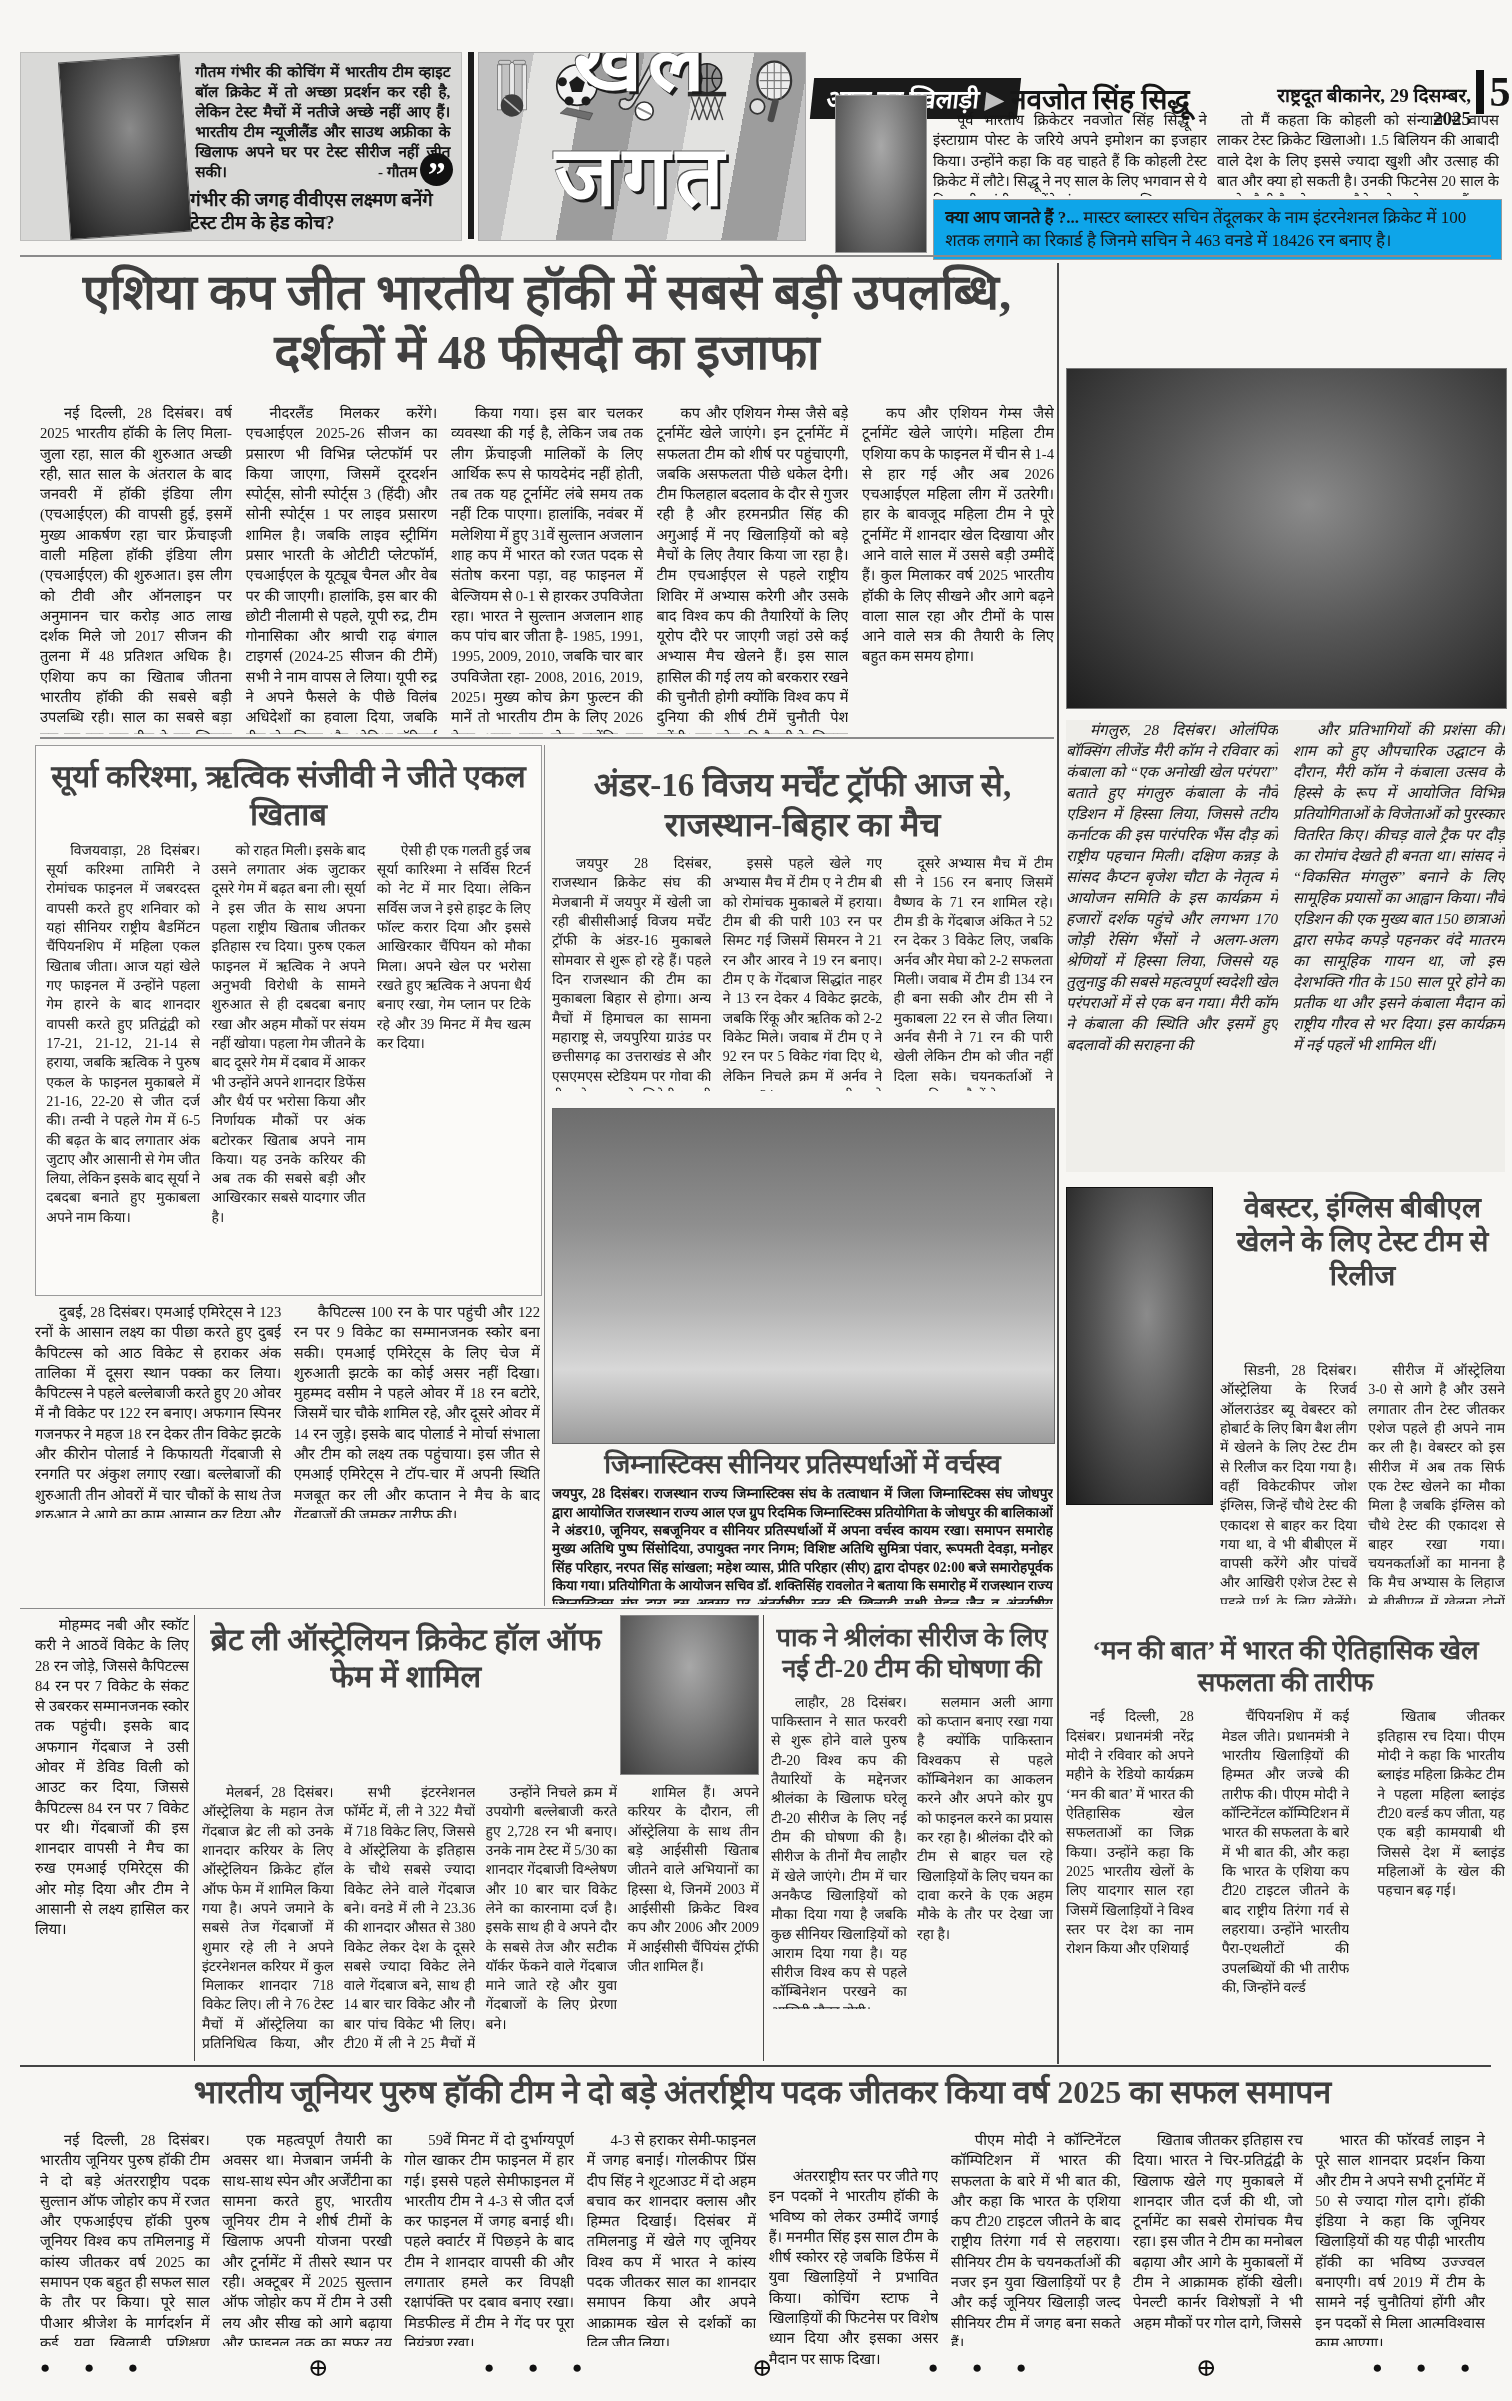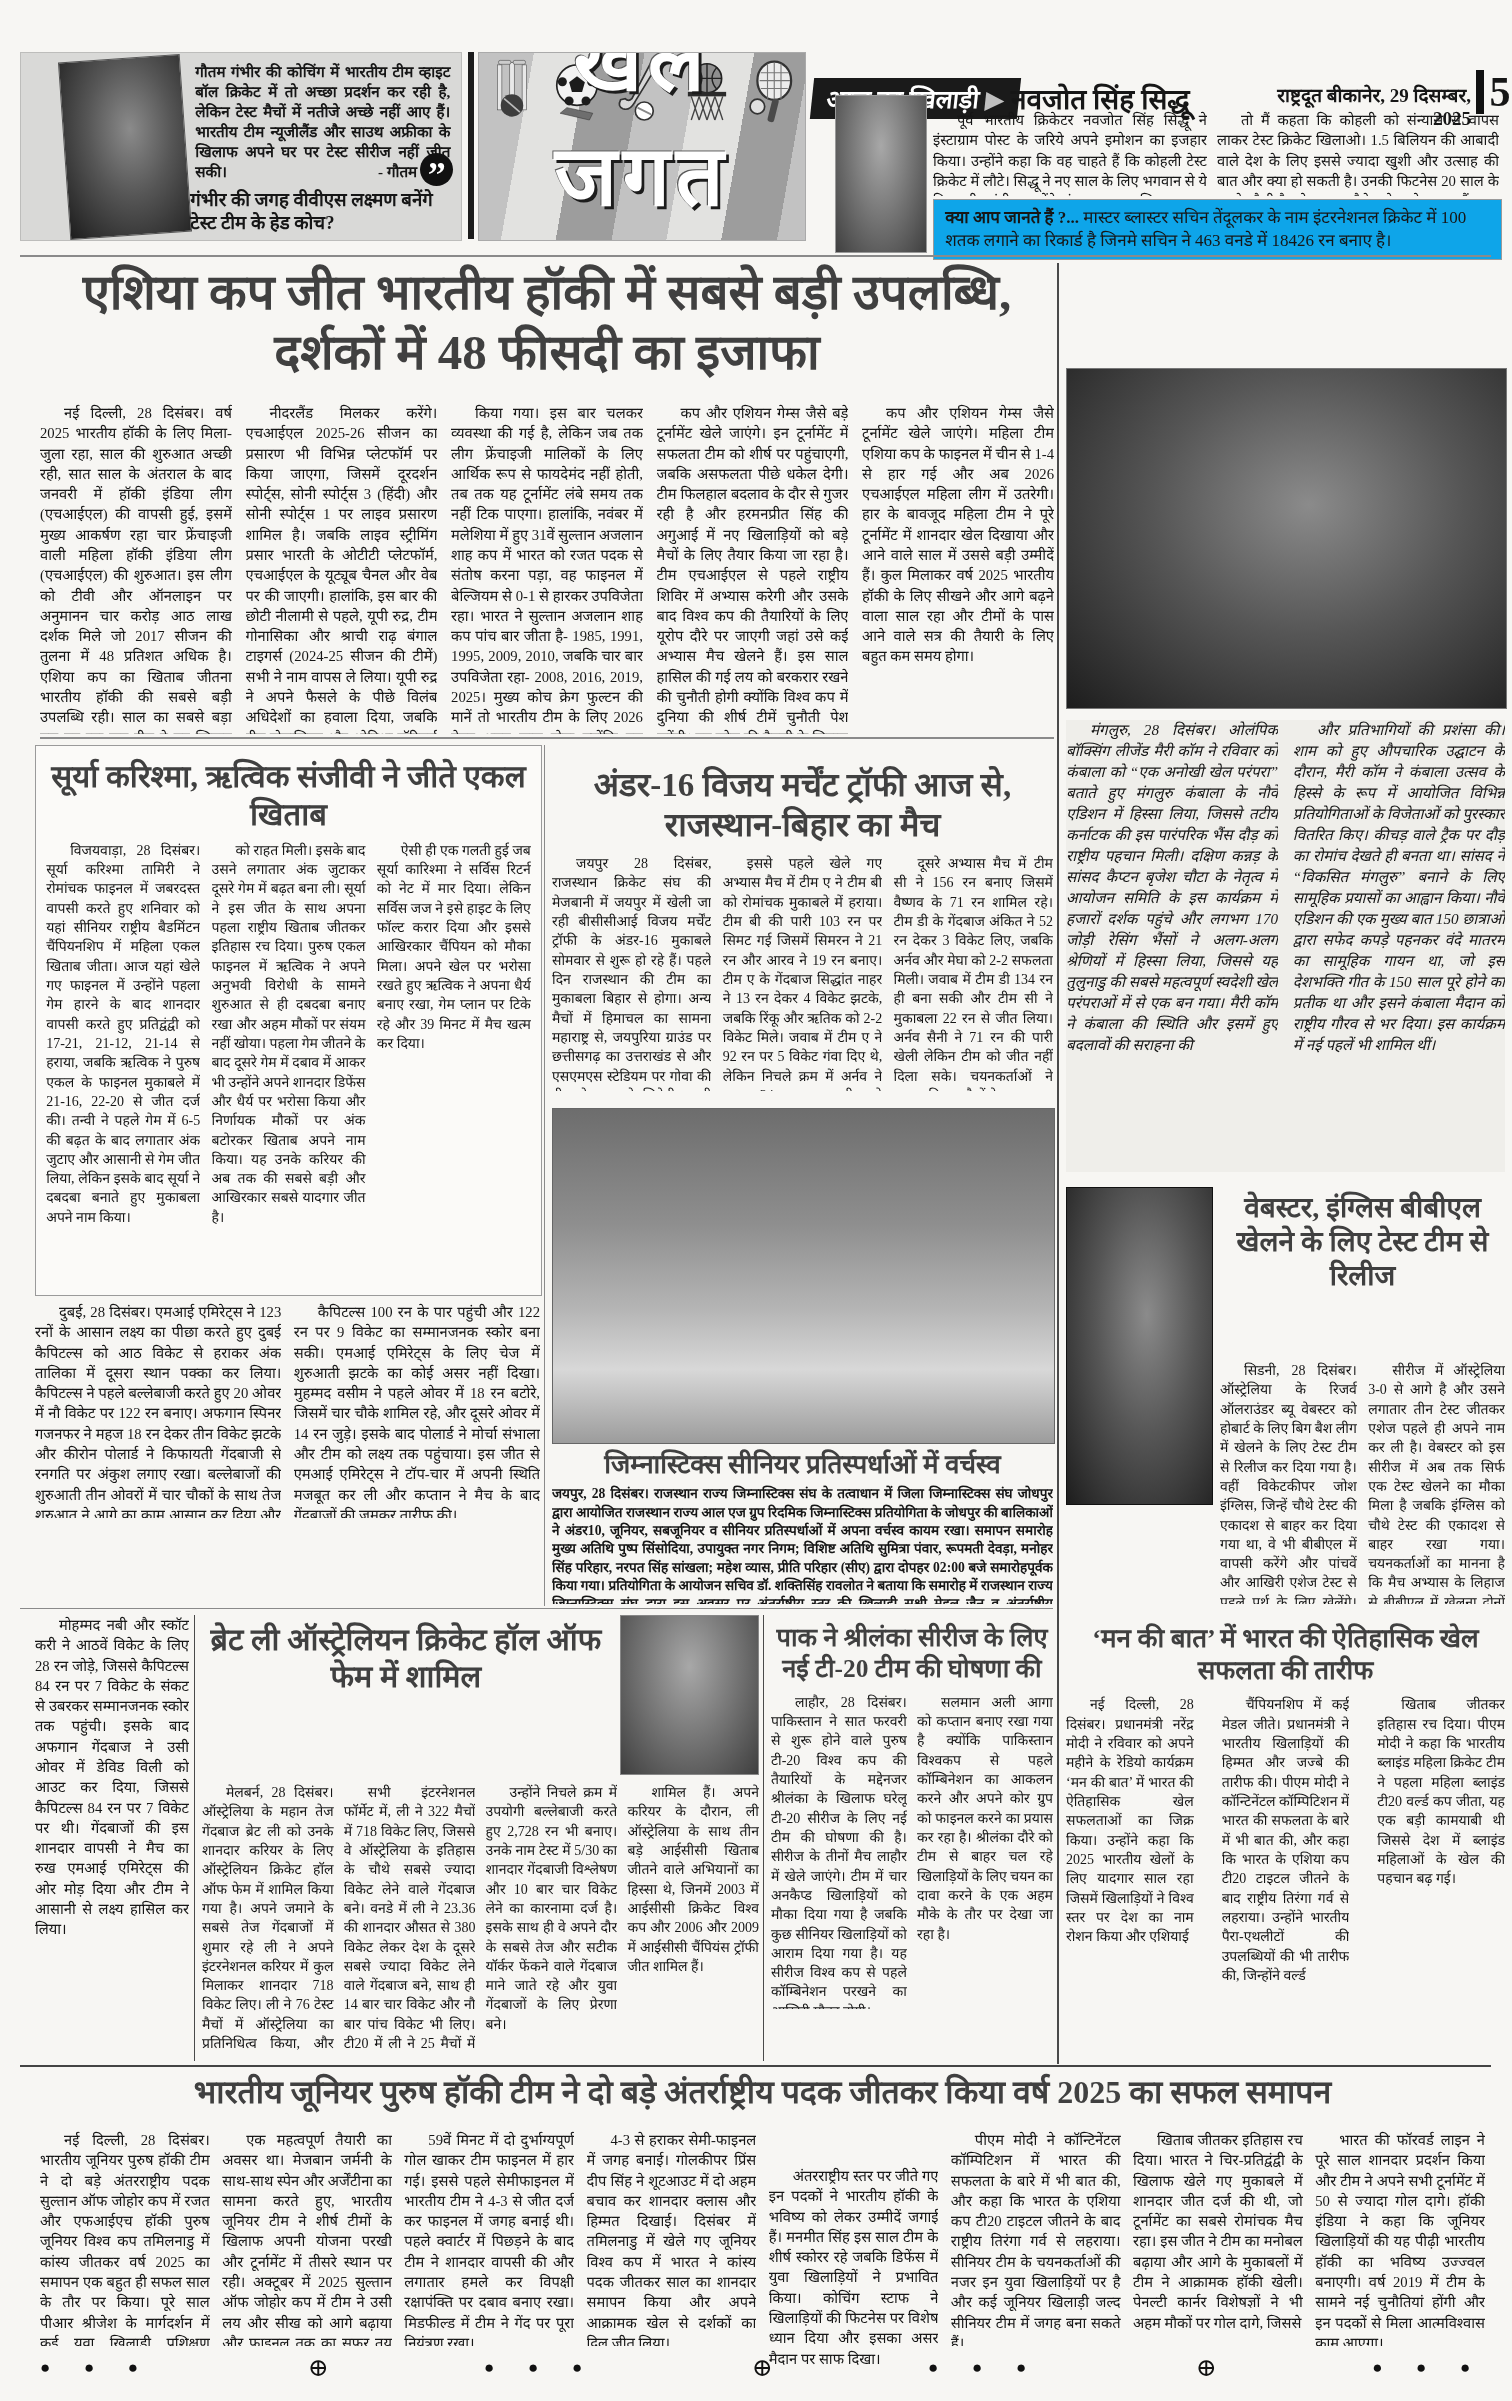--- a/index.html
+++ b/index.html
@@ -248,21 +248,21 @@
       <div class="col" style="height:316px;font-size:14px;">
           <p>लाहौर, 28 दिसंबर। पाकिस्तान ने सात फरवरी से शुरू होने वाले पुरुष टी-20 विश्व कप की तैयारियों के मद्देनजर श्रीलंका के खिलाफ घरेलू टी-20 सीरीज के लिए नई टीम की घोषणा की है। सीरीज के तीनों मैच लाहौर में खेले जाएंगे। टीम में चार अनकैप्ड खिलाड़ियों को मौका दिया गया है जबकि कुछ सीनियर खिलाड़ियों को आराम दिया गया है। यह सीरीज विश्व कप से पहले कॉम्बिनेशन परखने का आखिरी मौका होगी।</p>
         </div>
       <div class="col" style="height:316px;font-size:14px;">
           <p>सलमान अली आगा को कप्तान बनाए रखा गया है क्योंकि पाकिस्तान विश्वकप से पहले कॉम्बिनेशन का आकलन करने और अपने कोर ग्रुप को फाइनल करने का प्रयास कर रहा है। श्रीलंका दौरे को टीम से बाहर चल रहे खिलाड़ियों के लिए चयन का दावा करने के एक अहम मौके के तौर पर देखा जा रहा है।</p>
         </div>
     </div>
   </div>
 
   <div class="abs" style="left:1066px;top:1615px;width:439px;">
-    <div class="hl" style="font-size:26px;margin:8px 17px 9px;">‘मन की बात’ में भारत की ऐतिहासिक खेल सफलता की तारीफ</div>
+    <div class="hl" style="font-size:26px;margin:20px 17px 9px;">‘मन की बात’ में भारत की ऐतिहासिक खेल सफलता की तारीफ</div>
     <div class="cols" style="gap:28px;height:316px;">
       <div class="col" style="height:316px;font-size:14px;">
           <p>नई दिल्ली, 28 दिसंबर। प्रधानमंत्री नरेंद्र मोदी ने रविवार को अपने महीने के रेडियो कार्यक्रम ‘मन की बात’ में भारत की ऐतिहासिक खेल सफलताओं का जिक्र किया। उन्होंने कहा कि 2025 भारतीय खेलों के लिए यादगार साल रहा जिसमें खिलाड़ियों ने विश्व स्तर पर देश का नाम रोशन किया और एशियाई</p>
         </div>
       <div class="col" style="height:316px;font-size:14px;">
           <p>चैंपियनशिप में कई मेडल जीते। प्रधानमंत्री ने भारतीय खिलाड़ियों की हिम्मत और जज्बे की तारीफ की। पीएम मोदी ने कॉन्टिनेंटल कॉम्पिटिशन में भारत की सफलता के बारे में भी बात की, और कहा कि भारत के एशिया कप टी20 टाइटल जीतने के बाद राष्ट्रीय तिरंगा गर्व से लहराया। उन्होंने भारतीय पैरा-एथलीटों की उपलब्धियों की भी तारीफ की, जिन्होंने वर्ल्ड</p>
         </div>
       <div class="col" style="height:316px;font-size:14px;">
           <p>खिताब जीतकर इतिहास रच दिया। पीएम मोदी ने कहा कि भारतीय ब्लाइंड महिला क्रिकेट टीम ने पहला महिला ब्लाइंड टी20 वर्ल्ड कप जीता, यह एक बड़ी कामयाबी थी जिससे देश में ब्लाइंड महिलाओं के खेल की पहचान बढ़ गई।</p>
         </div>

